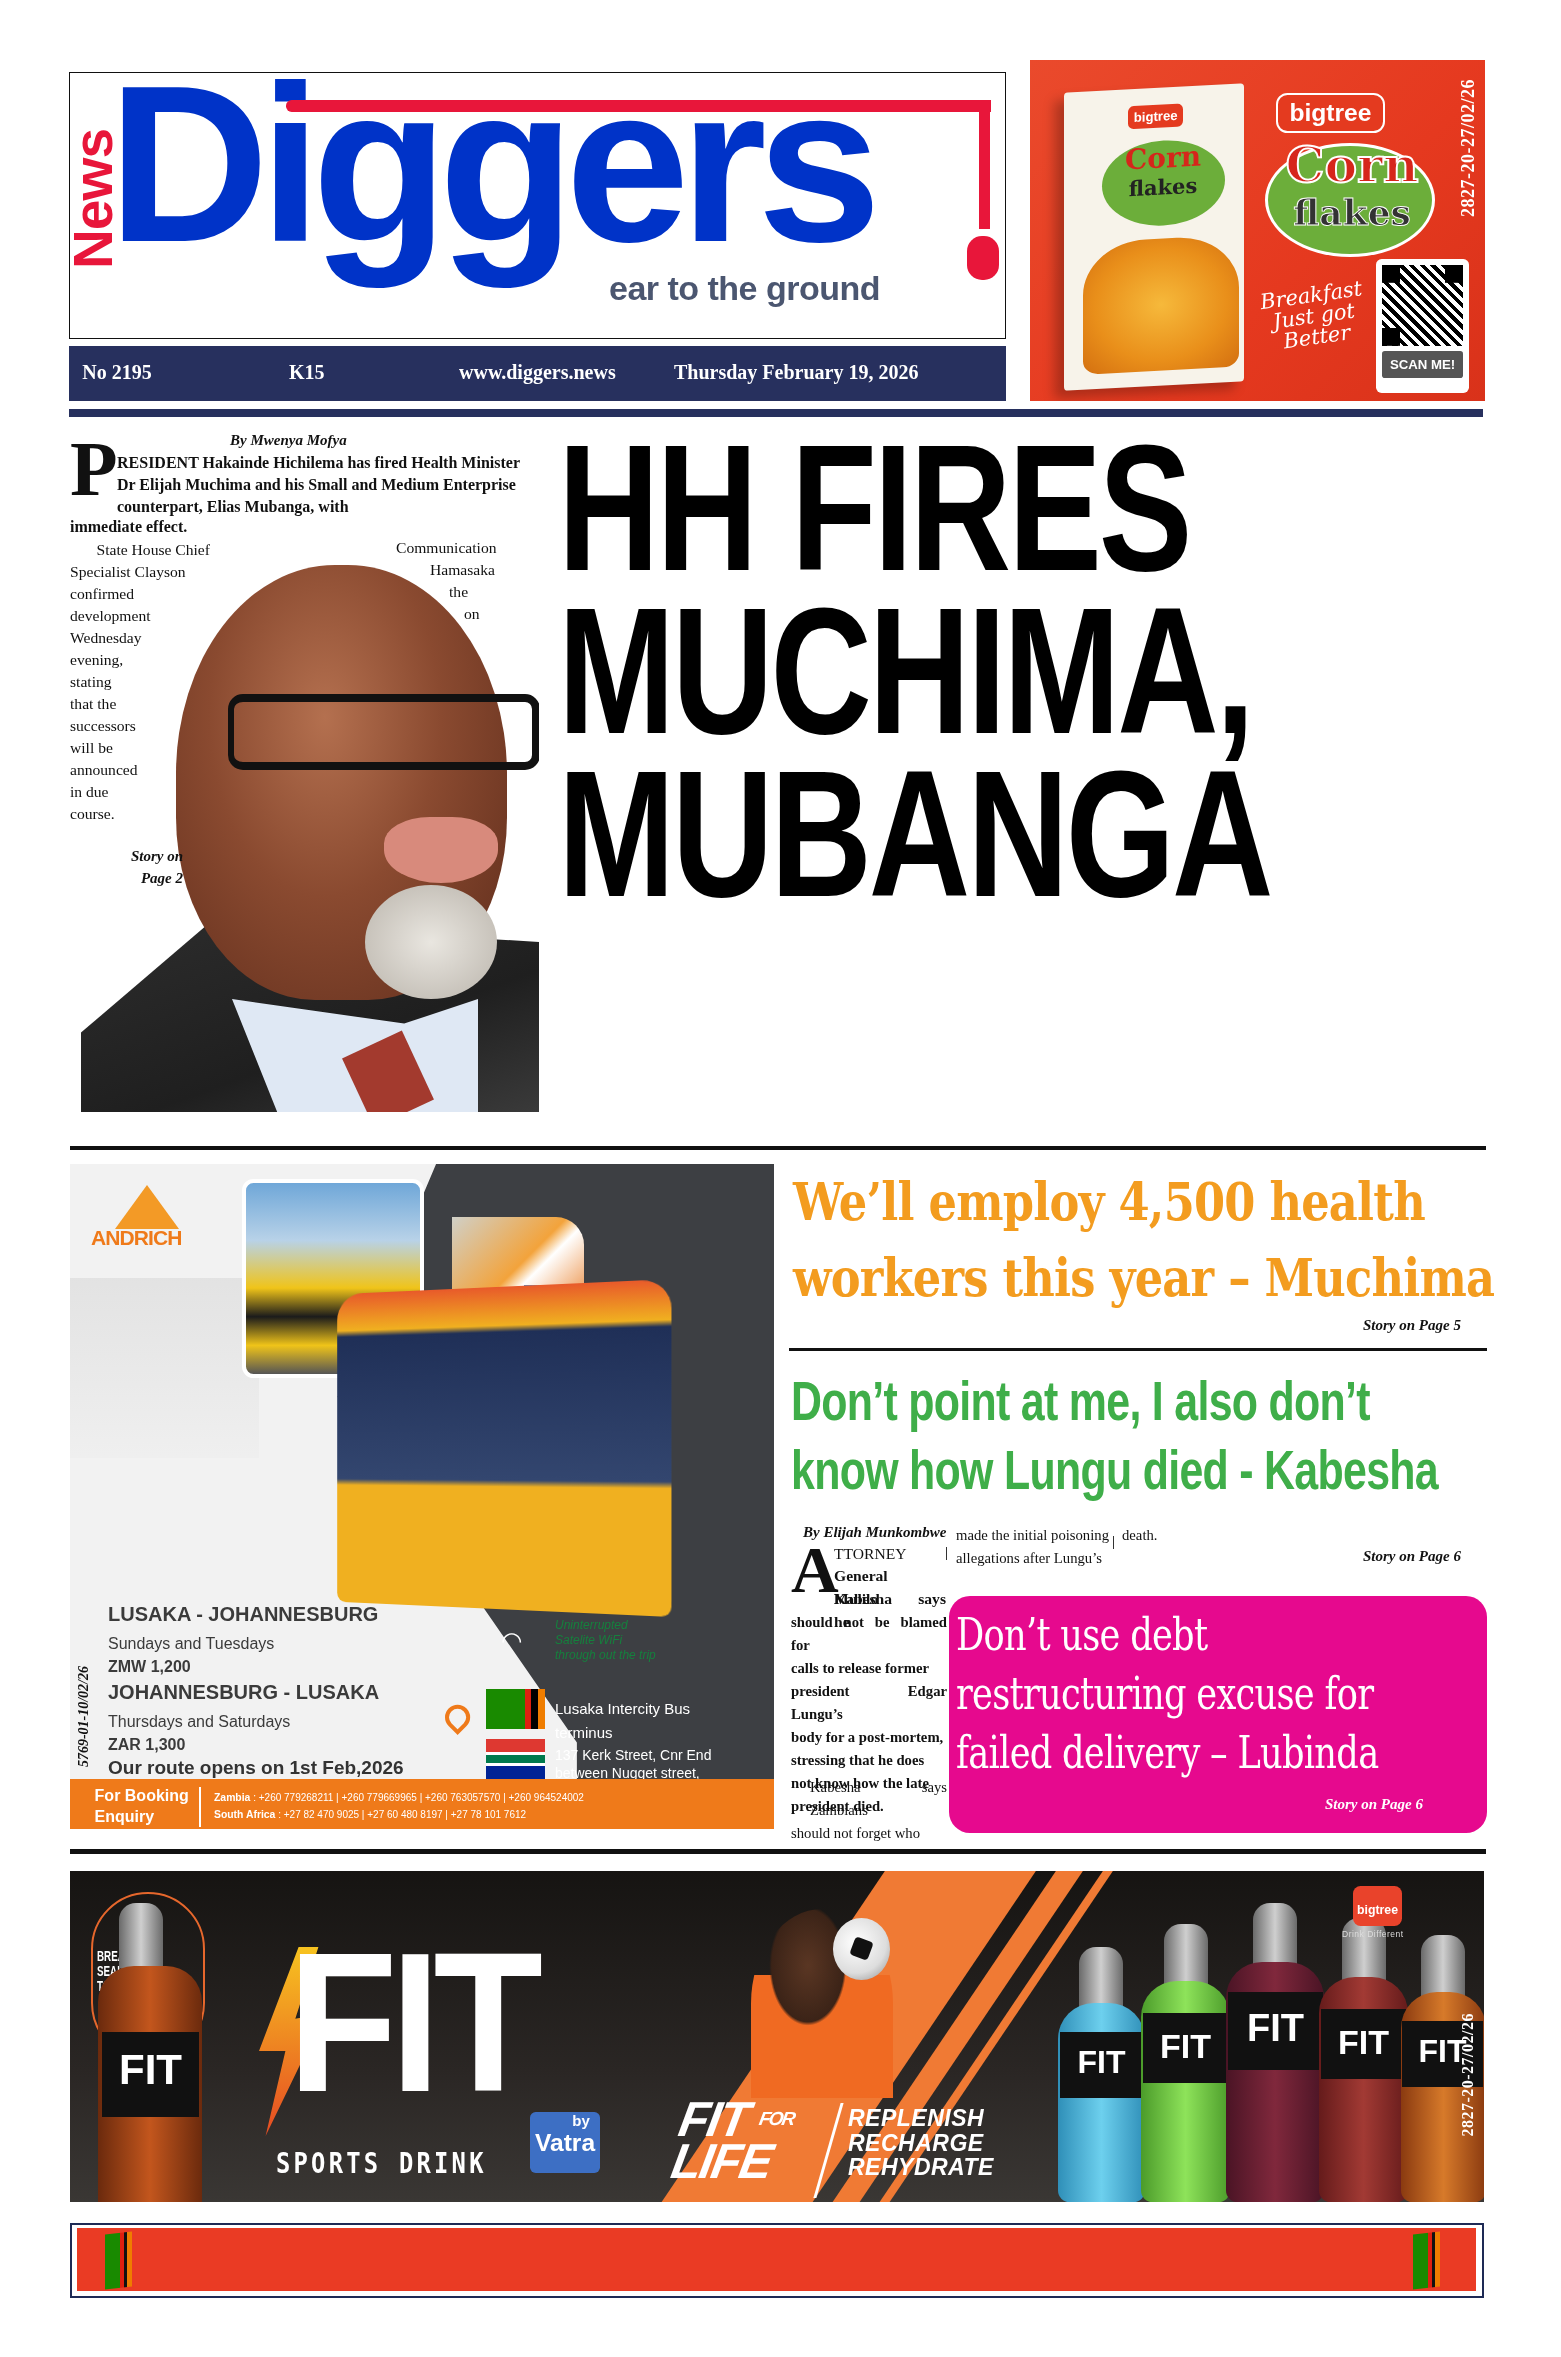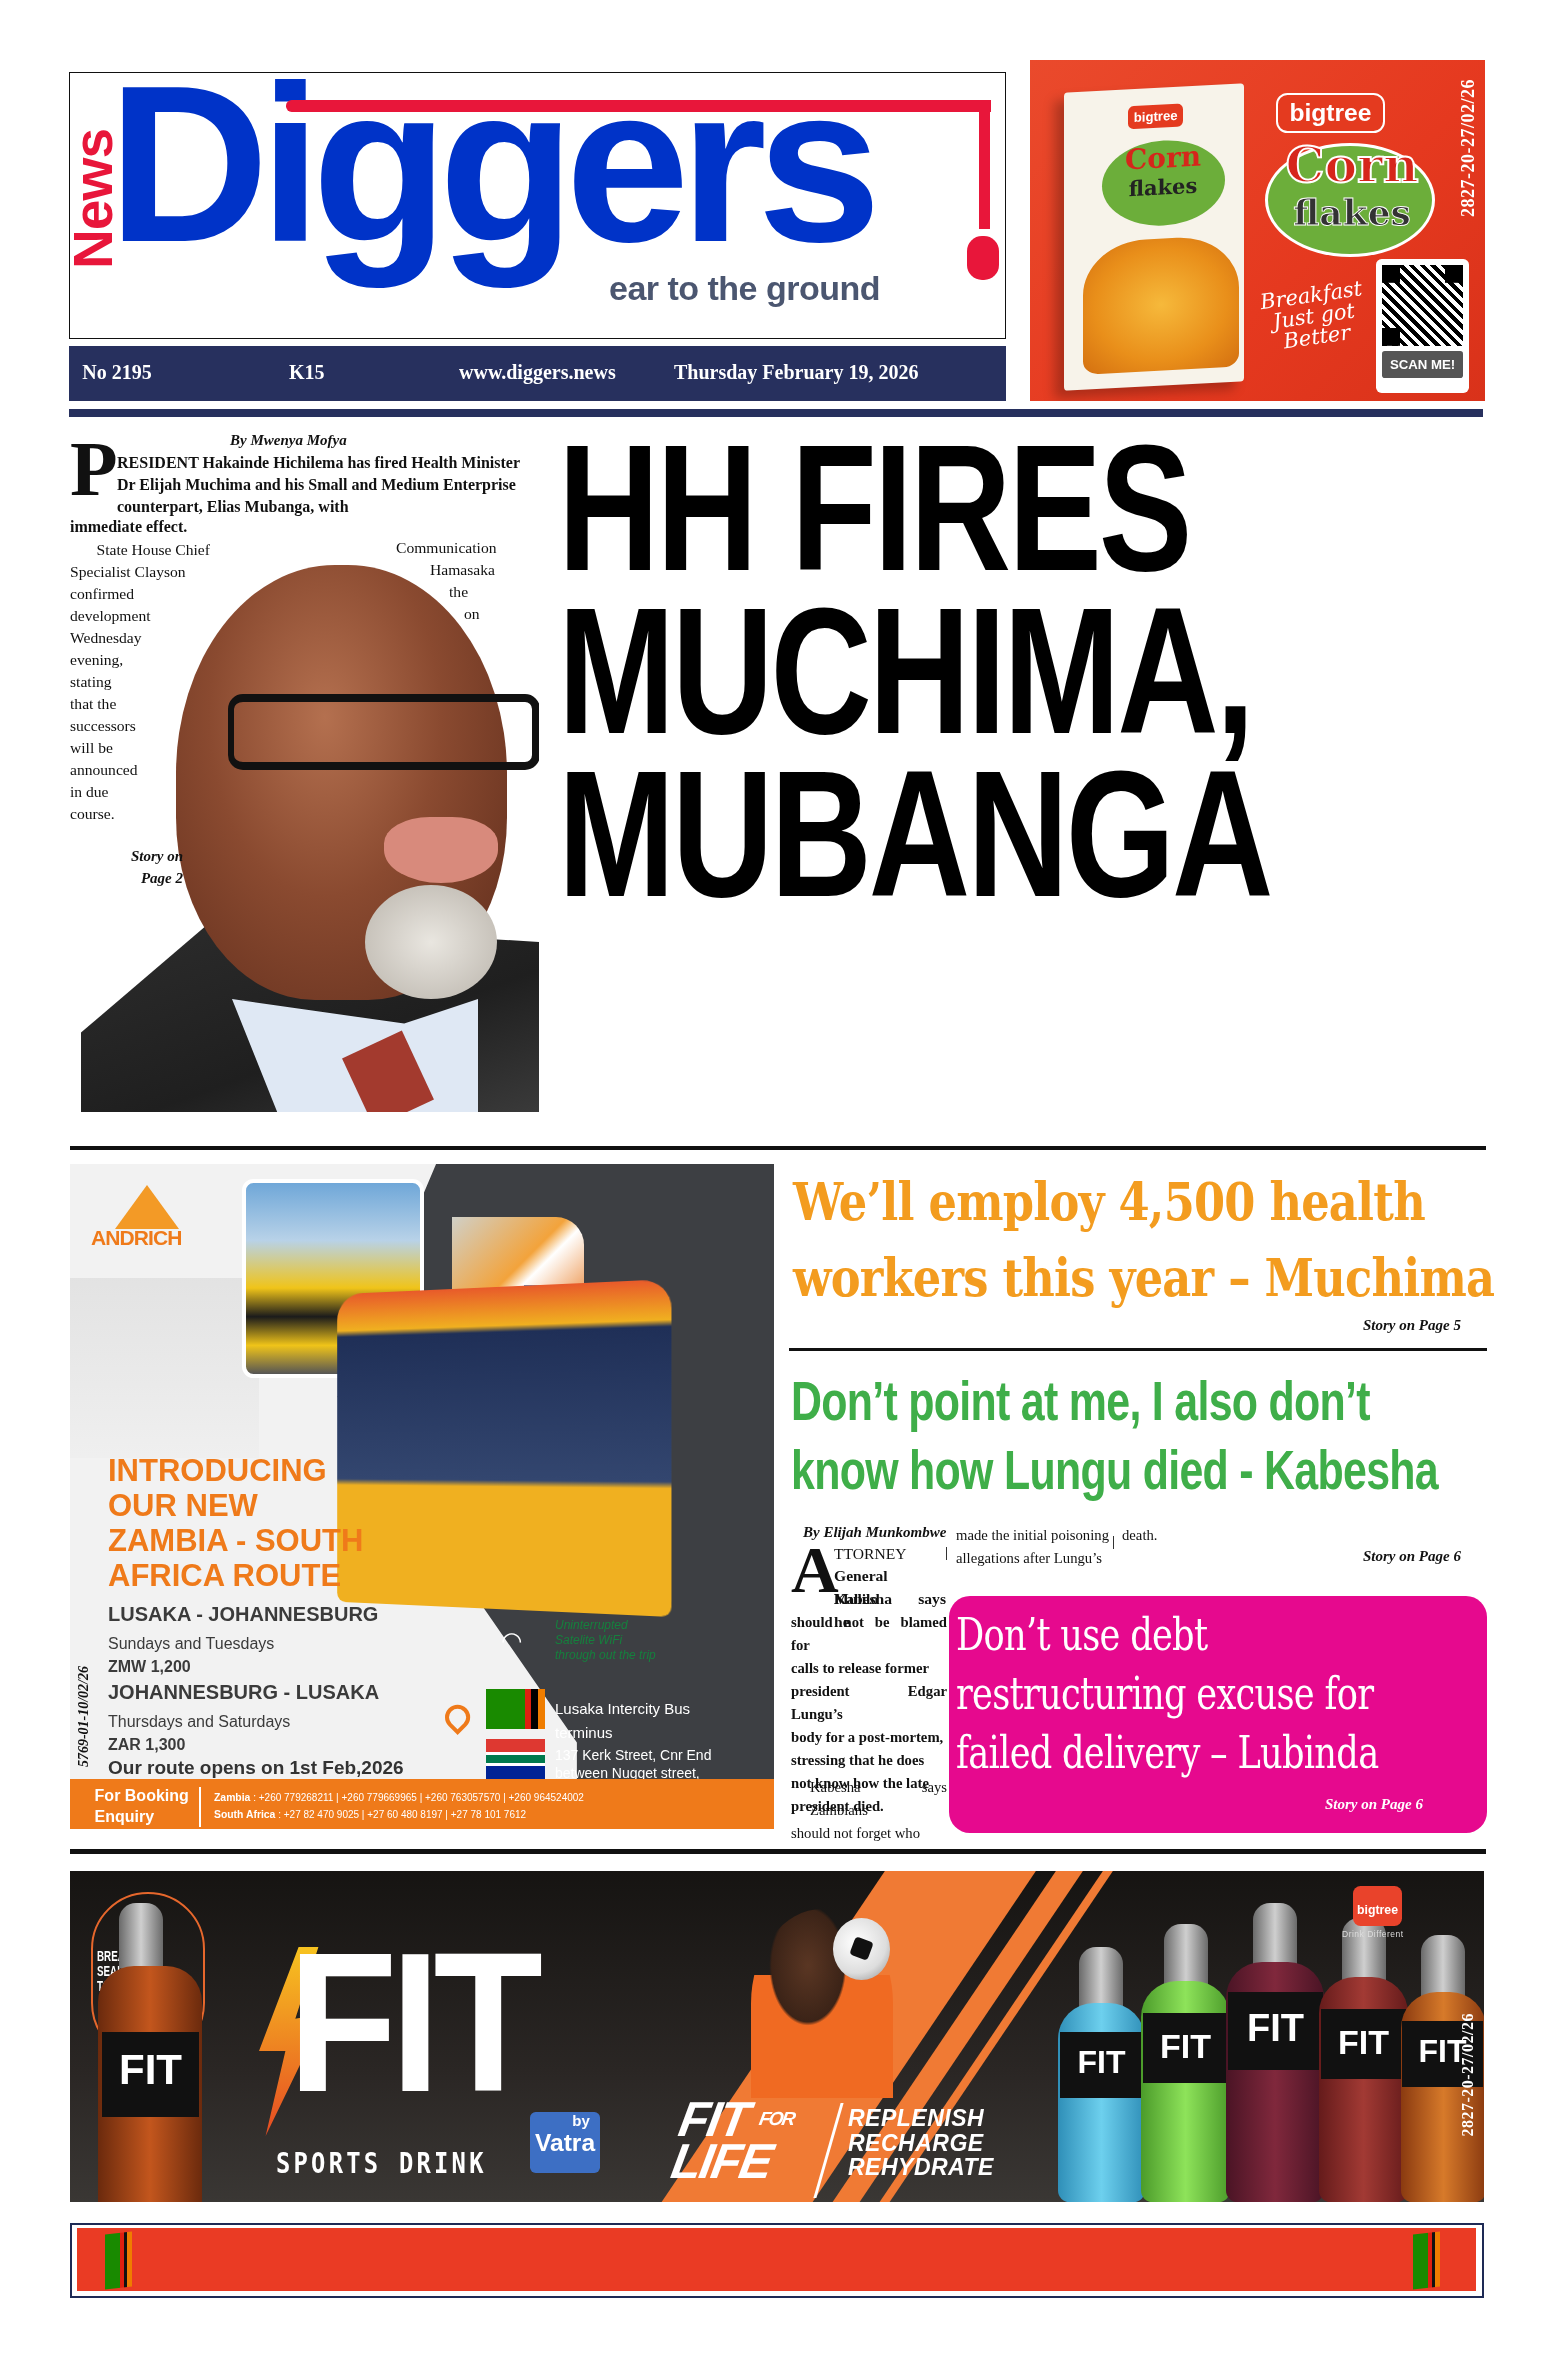--- a/index.html
+++ b/index.html
@@ -297,26 +297,20 @@
 
 <div class="ad-bus">
   <div class="op-grid"></div>
   <div class="dark"></div>
   <div class="logo-tri"></div>
   <div class="logo-text">ANDRICH</div>
   <div class="photo1"></div>
   <div class="photo2"></div>
   <div class="photo3"></div>
   <div class="busbody"></div>
-  <div class="intro">
-    <div>INTRODUCING</div>
-    <div>OUR NEW</div>
-    <div>ZAMBIA - SOUTH</div>
-    <div>AFRICA ROUTE</div>
-  </div>
   <div class="route h" style="top:439px">LUSAKA - JOHANNESBURG</div>
   <div class="route s" style="top:471px">Sundays and Tuesdays</div>
   <div class="route p" style="top:494px">ZMW 1,200</div>
   <div class="route h" style="top:517px">JOHANNESBURG - LUSAKA</div>
   <div class="route s" style="top:549px">Thursdays and Saturdays</div>
   <div class="route p" style="top:572px">ZAR 1,300</div>
   <div class="opens" style="top:593px">Our route opens on 1st Feb,2026</div>
 
   <div class="wifi">◠</div>
   <div class="wifi-text">

